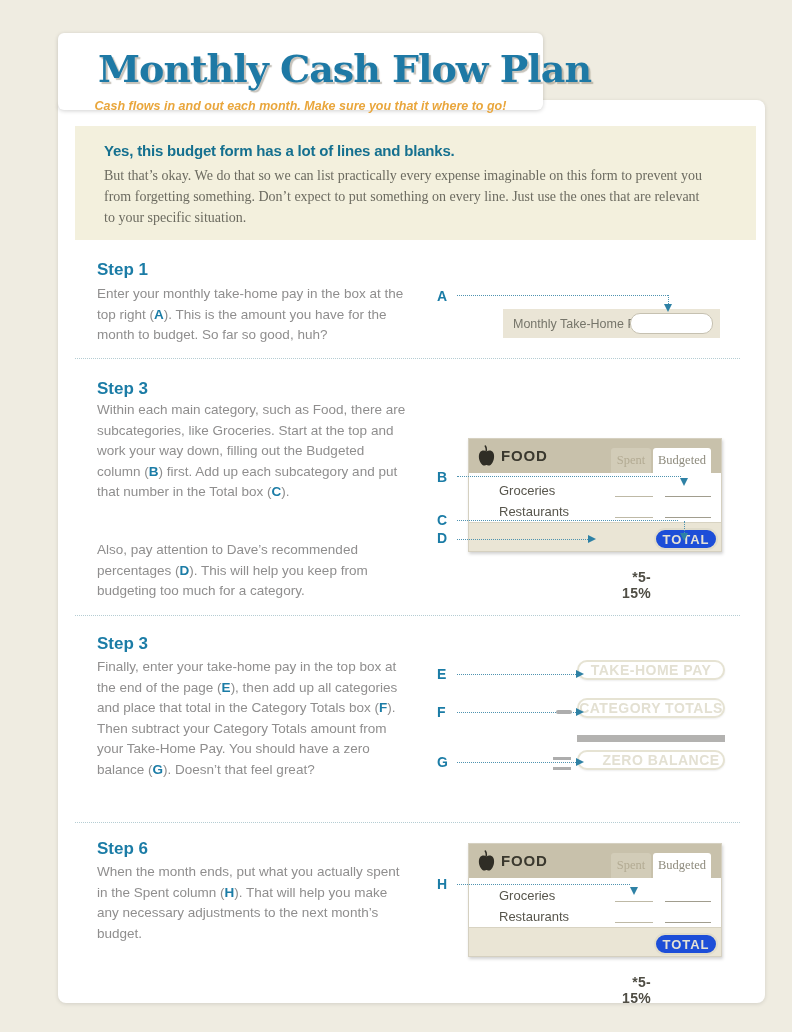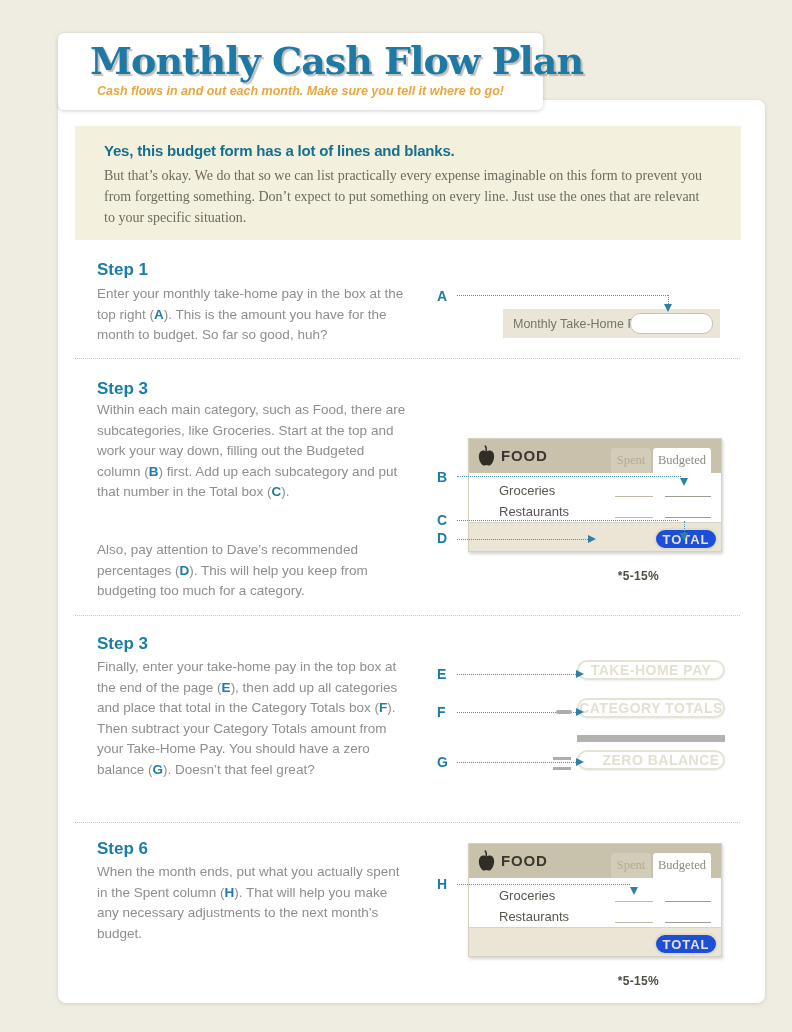--- a/index.html
+++ b/index.html
@@ -14,32 +14,32 @@
     background:#ffffff; border-radius:6px;
     box-shadow:0 1px 4px rgba(0,0,0,0.18); z-index:3;
   }
   .main-card {
     position:absolute; left:58px; top:100px; width:707px; height:903px;
     background:#ffffff; border-radius:8px;
     box-shadow:0 1px 4px rgba(0,0,0,0.12); z-index:1;
   }
   
   .page-title {
-    margin:0; padding-top:5px; text-align:center; white-space:nowrap;
+    margin:8px; padding-top:5px; text-align:center; white-space:nowrap;
     font-family:"DejaVu Serif", serif; font-weight:bold;
     font-size:38px; letter-spacing:-1px; color:#1e79a5;
     text-shadow:2px 2px 1px rgba(110,100,80,0.40);
     padding-left:32px;
   }
   .page-subtitle {
     text-align:center; margin-top:1px;
     font-size:12.5px; font-style:italic; font-weight:bold; color:#e9a63c;
   }
   
-  .callout { position:absolute; left:75px; top:126px; width:666px; height:114px; background:#f3f0dd; z-index:2; }
+  .callout { position:absolute; left:75px; top:126px; width:666px; height:114px; background:#f3f0dd; z-index:2;padding-left:15px; }
   .callout-heading { position:absolute; left:29px; top:16px; font-size:15px; font-weight:bold; letter-spacing:-0.2px; color:#15708f; }
   .callout-body {
     position:absolute; left:29px; top:39px; width:600px;
     font-family:"Liberation Serif", serif; font-size:14px; line-height:21px; color:#6c6b60;
   }
   
   .step-heading { position:absolute; left:97px; font-size:17px; font-weight:bold; color:#1b7ca6; z-index:2; }
   .step-body { position:absolute; left:97px; width:312px; font-size:13.5px; line-height:20.5px; color:#8f8e8e; z-index:2; }
   .ref { color:#1b7ca6; font-weight:bold; }
   .sep { position:absolute; left:75px; width:665px; height:0; border-top:1px dotted #b5cdd3; z-index:2; }
@@ -64,21 +64,21 @@
   .food-title { position:absolute; left:32px; top:8px; font-size:15px; font-weight:bold; letter-spacing:0.8px; color:#3a382e; }
   .tab { position:absolute; top:9px; height:25px; display:flex; align-items:center; justify-content:center;
          font-family:"Liberation Serif", serif; font-size:12.5px; border-radius:3px 3px 0 0; }
   .tab-spent { left:142px; width:40px; background:#d2ccb8; color:#b3ab93; }
   .tab-budgeted { left:184px; width:58px; background:#ffffff; color:#8e8b7d; }
   .food-row { position:absolute; left:30px; font-size:13px; color:#57554c; }
   .bl { position:absolute; height:1px; }
   .bl-spent { left:146px; width:38px; background:#beb9a6; }
   .bl-budget { left:196px; width:46px; background:#a19d8e; }
   .food-footer { position:absolute; left:0; right:0; bottom:0; height:28px; background:#eae5d5; border-top:1px solid #d8d3c2; }
-  .percent { position:absolute; left:148px; top:94px; width:42px; text-align:right; font-size:12px; font-weight:bold; letter-spacing:0.3px; color:#4f4d44;margin-top:36px; }
+  .percent { position:absolute; left:140px; top:94px; width:42px; text-align:right; font-size:14px; font-weight:bold; letter-spacing:0.3px; color:#4f4d44;margin-top:36px; }
   .total-box {
     position:absolute; left:185px; top:89px; width:64px; height:22px; box-sizing:border-box;
     background:#1d4ed8; border:2px solid #e0dccb; border-radius:11px;
     display:flex; align-items:center; justify-content:center;
     font-size:13px; font-weight:bold; letter-spacing:1px; color:#e5e2d6;
   }
   
   .sum-box {
     position:absolute; left:577px; width:148px; height:20px; box-sizing:border-box;
     background:#fff; border:2px solid #e6e3d3; border-radius:13px;
@@ -90,21 +90,21 @@
   .op-minus { position:absolute; left:556px; top:710px; width:16px; height:4px; background:#adadad; border-radius:2px; z-index:4; }
   .op-equals { position:absolute; left:553px; top:757px; width:18px; height:13px; box-sizing:border-box; border-top:3px solid #adadad; border-bottom:3px solid #adadad; z-index:4; }
 </style>
 </head>
 <body>
 
 <div class="page">
 
   <div class="header-card">
     <h1 class="page-title">Monthly Cash Flow Plan</h1>
-    <div class="page-subtitle">Cash flows in and out each month. Make sure you tell it where to go!</div>
+    <div class="page-subtitle">Cash flows in and out each month. Make sure you that it where to go!</div>
   </div>
 
   <div class="main-card"></div>
 
   <div class="callout">
     <div class="callout-heading">Yes, this budget form has a lot of lines and blanks.</div>
     <div class="callout-body">But that’s okay. We do that so we can list practically every expense imaginable on this form to prevent you from forgetting something. Don’t expect to put something on every line. Just use the ones that are relevant to your specific situation.</div>
   </div>
 
   <div class="step-heading" style="top:260px;">Step 1</div>

